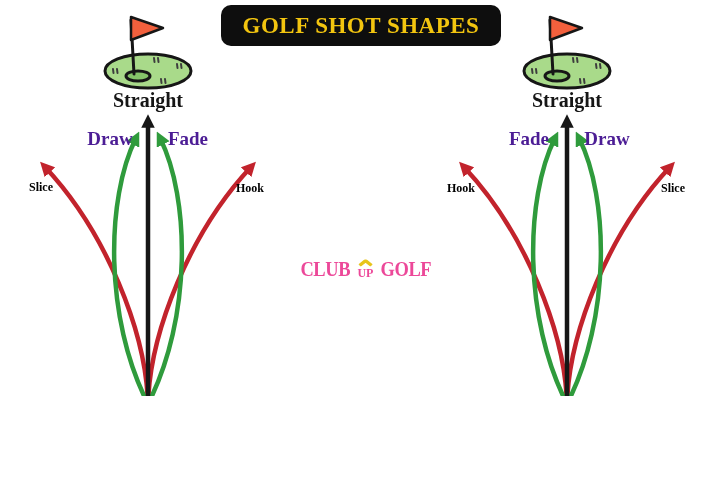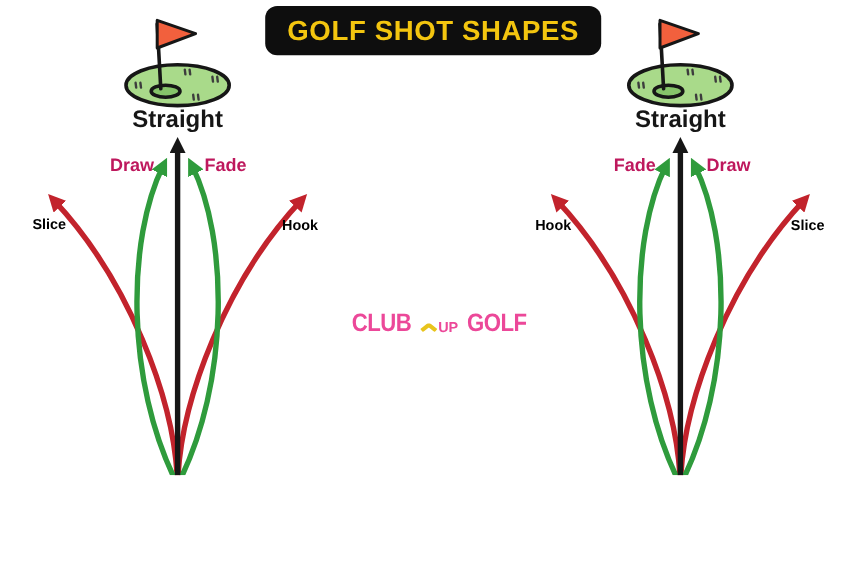--- a/index.html
+++ b/index.html
@@ -1,50 +1,50 @@
 <!DOCTYPE html>
 <html><head>
 <meta charset="utf-8">
 <style>
   html,body{margin:0;padding:0;background:#ffffff;}
   .stage{
     position:relative;width:720px;height:396px;background:#ffffff;
-    overflow:hidden;font-family:Liberation Sans, sans-serif;
+    overflow:hidden;font-family:Liberation Serif, serif;
   }
   
   .banner{
     position:absolute;left:221px;top:5px;width:280px;height:41px;
     background:#0e0e0e;border-radius:10px;
     display:flex;align-items:center;justify-content:center;
   }
   .banner-text{
     color:#f3c50f;font-size:23px;font-weight:800;letter-spacing:.5px;white-space:nowrap;
   }
   
   .art{position:absolute;left:0;top:0;}
   
   .lbl{
     position:absolute;transform:translate(-50%,-50%);
     font-weight:bold;white-space:nowrap;line-height:1;
   }
   .lbl-straight{font-size:20px;color:#161616;}
-  .lbl-green{font-size:15px;color:#be185d;}
+  .lbl-green{font-size:19px;color:#4c1d95;}
   .lbl-red{font-size:12px;color:#000000;}
   .lbl-hand{font-size:17.5px;color:#161616;letter-spacing:.2px;}
   
   .logo{
     position:absolute;left:366px;top:269px;transform:translate(-50%,-50%);
     display:flex;align-items:flex-end;gap:4px;color:#ec4899;
   }
   .logo-word{
     font-size:21px;font-weight:800;letter-spacing:-.5px;
     display:inline-block;transform:scaleX(.88);line-height:1;
   }
   .logo-up{
-    display:flex;flex-direction:row;align-items:center;
+    display:flex;flex-direction:column;align-items:center;
     padding-bottom:1px;line-height:1;
   }
   .logo-up-text{font-size:12px;font-weight:800;line-height:1;}
 </style>
 </head>
 <body>
 
 <div class="stage">
 
   <div class="banner">

